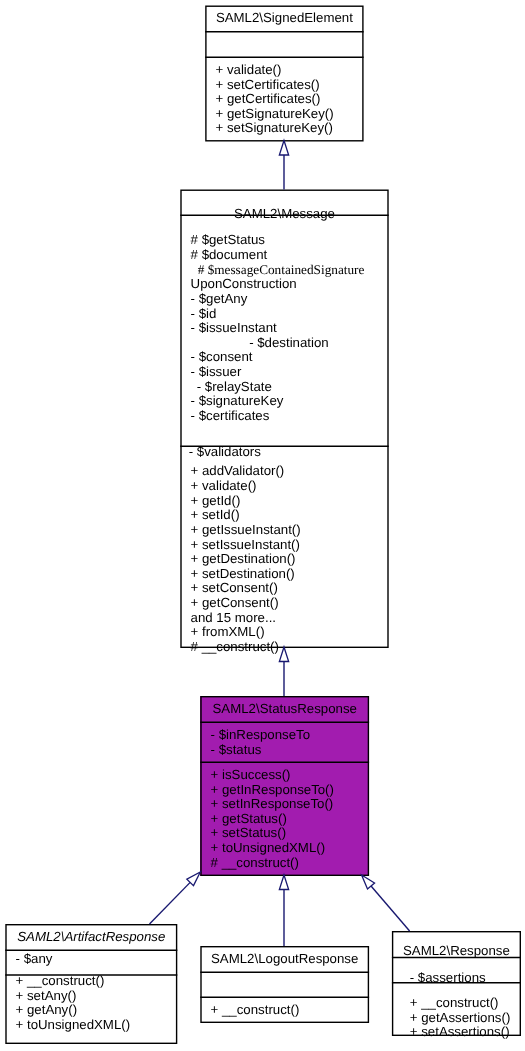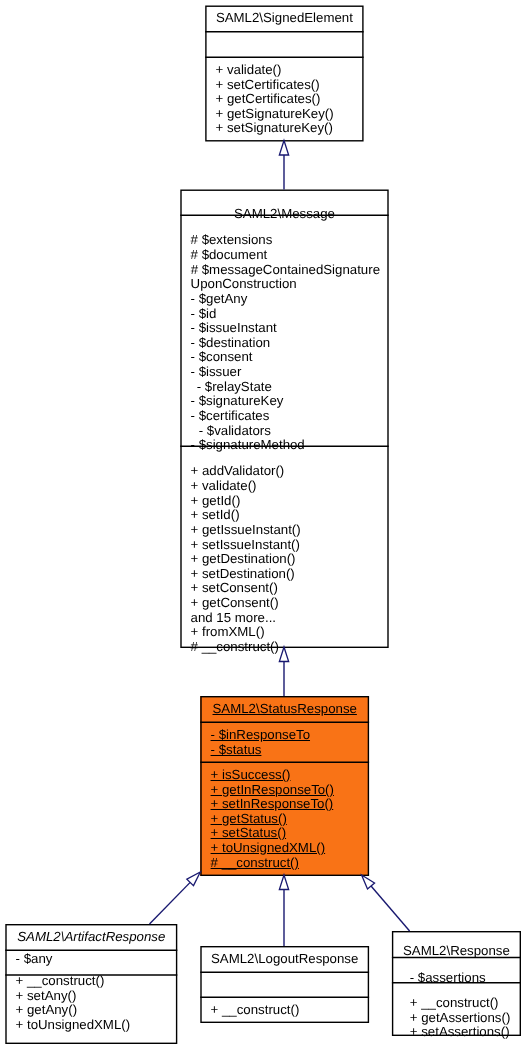--- a/index.html
+++ b/index.html
@@ -4,21 +4,21 @@
 <title>SAML2 StatusResponse Class Hierarchy</title>
 <style>
   html,body{margin:0;padding:0;background:#ffffff;}
   body{width:525px;height:1051px;overflow:hidden;
        font-family:"Liberation Sans",sans-serif;
        text-rendering:geometricPrecision;}
   #canvas{position:relative;width:525px;height:1051px;background:#ffffff;
           will-change:transform;}
   svg#edges{position:absolute;left:0;top:0;width:525px;height:1051px;pointer-events:none;}
   .uml{position:absolute;box-sizing:border-box;background:#ffffff;}
-  .uml.hl{background:#f97316;text-decoration:underline;}
+  .uml.hl{background:#a21caf;}
   .sect{box-sizing:border-box;position:relative;overflow:hidden;}
   .sect.divider{}
   .title{font-size:13.25px;color:#000000;white-space:nowrap;text-align:center;}
   .row{font-size:13.25px;color:#000000;white-space:pre;}
 </style>
 </head>
 <body>
 
 <div id="canvas">
   <svg id="edges" width="525" height="1051" viewBox="0 0 525 1051" xmlns="http://www.w3.org/2000/svg" style="z-index:2">
@@ -84,34 +84,34 @@
         <div class="row" style="height: 14.64px; line-height: 14.64px; padding-left: 8.9px;">+ getCertificates()</div>
         <div class="row" style="height: 14.64px; line-height: 14.64px; padding-left: 8.9px;">+ getSignatureKey()</div>
         <div class="row" style="height: 14.64px; line-height: 14.64px; padding-left: 8.9px;">+ setSignatureKey()</div>
       </div>
     </div>
     <div class="uml" style="left: 180.3px; top: 202px; width: 208.4px; height: 458.5px; padding: 1.4px;">
       <div class="sect title-section" style="height: 23.6px;">
         <div class="title" style="line-height: 14.64px; padding-top: 3.98px;">SAML2\Message</div>
       </div>
       <div class="sect divider" style="height: 231px; padding-top: 6.5px;">
-        <div class="row" style="height: 14.64px; line-height: 14.64px; padding-left: 8.9px;"># $extensions</div>
+        <div class="row" style="height: 14.64px; line-height: 14.64px; padding-left: 8.9px;"># $getStatus</div>
         <div class="row" style="height: 14.64px; line-height: 14.64px; padding-left: 8.9px;"># $document</div>
-        <div class="row" style="height: 14.64px; line-height: 14.64px; padding-left: 9px;"># $messageContainedSignature</div>
+        <div class="row" style="height: 14.64px; line-height: 14.64px; padding-left: 16px; font-family: Liberation Serif, serif;"># $messageContainedSignature</div>
         <div class="row" style="height: 14.64px; line-height: 14.64px; padding-left: 8.9px;">UponConstruction</div>
         <div class="row" style="height: 14.64px; line-height: 14.64px; padding-left: 8.9px;">- $getAny</div>
         <div class="row" style="height: 14.64px; line-height: 14.64px; padding-left: 8.9px;">- $id</div>
         <div class="row" style="height: 14.64px; line-height: 14.64px; padding-left: 8.9px;">- $issueInstant</div>
-        <div class="row" style="height: 14.64px; line-height: 14.64px; padding-left: 8.9px;">- $destination</div>
+        <div class="row" style="height: 14.64px; line-height: 14.64px; padding-left: 8.9px; text-align: center;">- $destination</div>
         <div class="row" style="height: 14.64px; line-height: 14.64px; padding-left: 8.9px;">- $consent</div>
         <div class="row" style="height: 14.64px; line-height: 14.64px; padding-left: 8.9px;">- $issuer</div>
         <div class="row" style="height: 14.64px; line-height: 14.64px; padding-left: 15px;">- $relayState</div>
         <div class="row" style="height: 14.64px; line-height: 14.64px; padding-left: 8.9px;">- $signatureKey</div>
         <div class="row" style="height: 14.64px; line-height: 14.64px; padding-left: 8.9px;">- $certificates</div>
-        <div class="row" style="height: 14.64px; line-height: 14.64px; padding-left: 17px;">- $validators</div>
+        <div class="row" style="height: 14.64px; line-height: 14.64px; padding-left: 7px; margin-top: 21px;">- $validators</div>
         <div class="row" style="height: 14.64px; line-height: 14.64px; padding-left: 8.9px;">- $signatureMethod</div>
       </div>
       <div class="sect divider" style="height: 201.1px; padding-top: 6.5px;">
         <div class="row" style="height: 14.64px; line-height: 14.64px; padding-left: 8.9px;">+ addValidator()</div>
         <div class="row" style="height: 14.64px; line-height: 14.64px; padding-left: 8.9px;">+ validate()</div>
         <div class="row" style="height: 14.64px; line-height: 14.64px; padding-left: 8.9px;">+ getId()</div>
         <div class="row" style="height: 14.64px; line-height: 14.64px; padding-left: 8.9px;">+ setId()</div>
         <div class="row" style="height: 14.64px; line-height: 14.64px; padding-left: 8.9px;">+ getIssueInstant()</div>
         <div class="row" style="height: 14.64px; line-height: 14.64px; padding-left: 8.9px;">+ setIssueInstant()</div>
         <div class="row" style="height: 14.64px; line-height: 14.64px; padding-left: 8.9px;">+ getDestination()</div>

